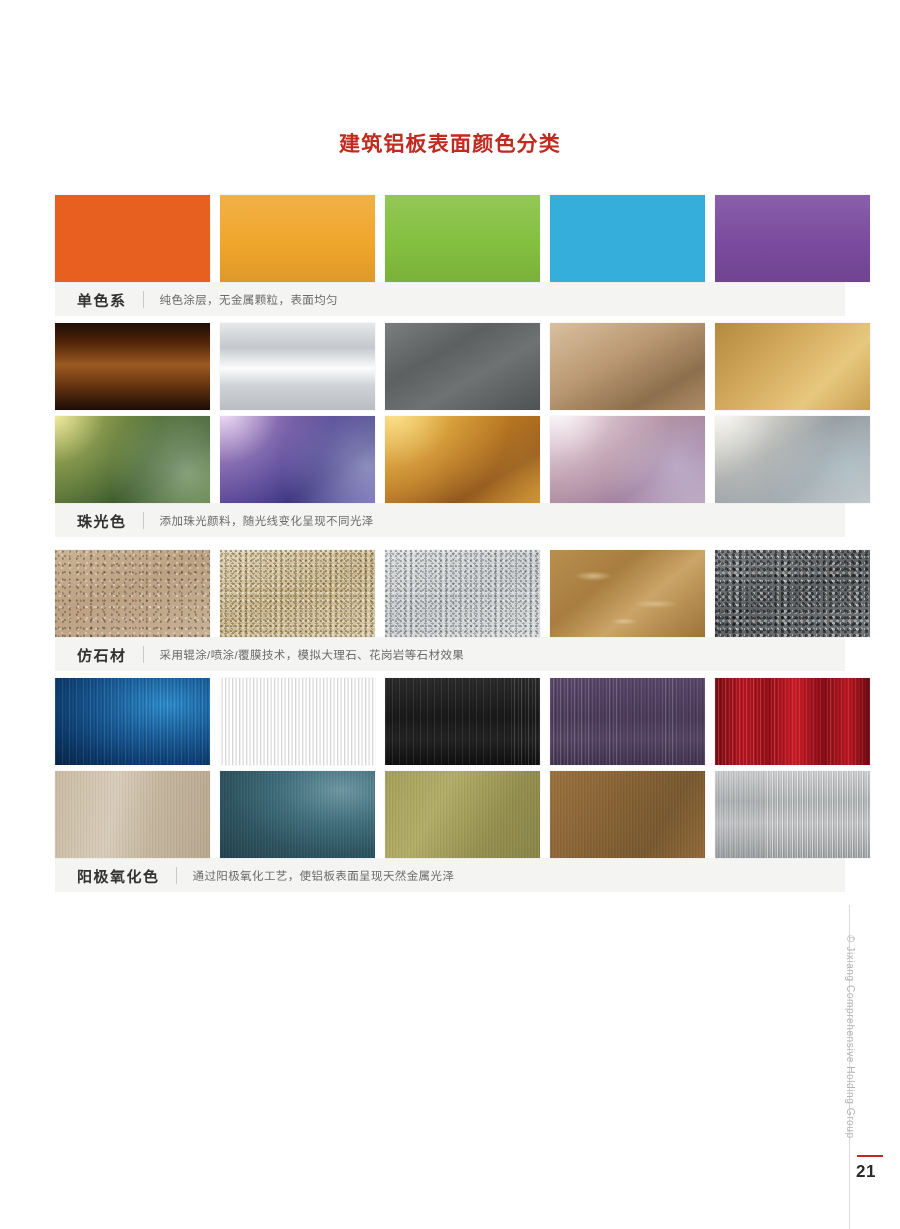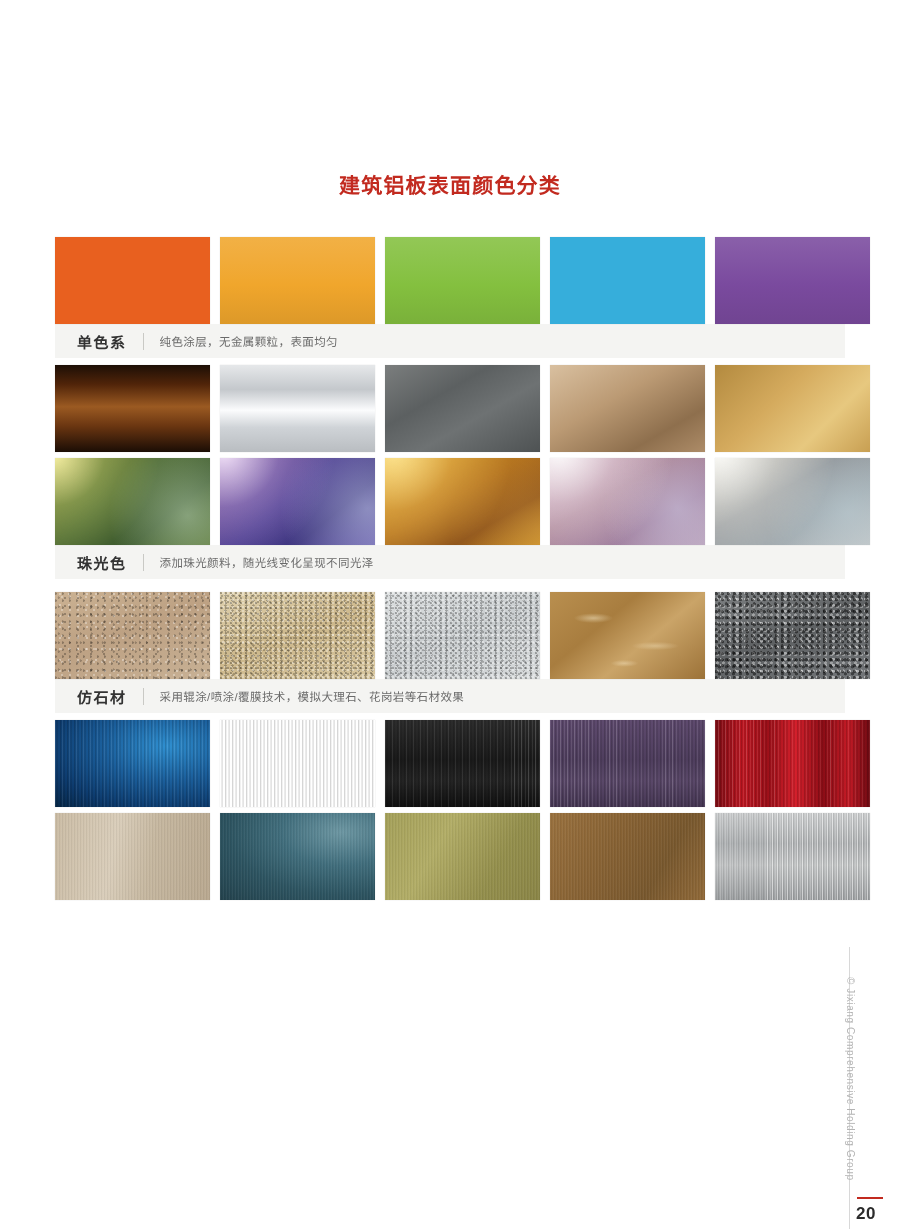--- a/index.html
+++ b/index.html
@@ -6,21 +6,21 @@
   * { margin:0; padding:0; box-sizing:border-box; }
   html, body {
     width:900px; height:1229px;
     background:#ffffff;
     font-family:"Liberation Sans","DejaVu Sans",sans-serif;
     overflow:hidden;
   }
   .page { position:relative; width:900px; height:1229px; background:#fff; }
 
   
-  .title-wrap { width:900px; text-align:center; padding-top:131px;margin-top:42px; }
+  .title-wrap { width:900px; text-align:center; padding-top:131px; }
   .page-title {
     font-size:21px; font-weight:bold; color:#c22a1f;
     letter-spacing:1.2px; line-height:26px;
   }
 
   
   .cat-table { position:absolute; left:55px; top:195px; width:790px; }
   .cat-row { width:790px; margin-bottom:0; }
   .swatch-strip {
     display:flex; width:790px; height:87px; gap:10px;
@@ -273,22 +273,27 @@
       </div>
       <div class="gap"></div>
       <div class="cat-row">
         <div class="swatch-strip">
           <div class="swatch anod a-champ" title="香槟色" aria-label="香槟色" style="--c: #cfc0a8;"></div>
           <div class="swatch anod a-teal" title="孔雀蓝" aria-label="孔雀蓝" style="--c: #42707f;"></div>
           <div class="swatch anod a-olive" title="橄榄金" aria-label="橄榄金" style="--c: #a8a45c;"></div>
           <div class="swatch anod a-bronze" title="青铜色" aria-label="青铜色" style="--c: #8a6435;"></div>
           <div class="swatch anod a-silver" title="本色银" aria-label="本色银" style="--c: #bcbfc1;"></div>
         </div>
+        <div class="label-bar">
+          <span class="cat-name">阳极氧化色</span>
+          <span class="divider"></span>
+          <span class="cat-desc">通过阳极氧化工艺，使铝板表面呈现天然金属光泽</span>
+        </div>
       </div>
       <div class="gap"></div>
     </div>
 
   <div class="side-rule"></div>
   <div class="side-credit">© Jixiang Comprehensive Holding Group</div>
   <div class="page-num-rule"></div>
-  <div class="page-num">20</div>
+  <div class="page-num">21</div>
 
 </div>
 
 </body></html>

